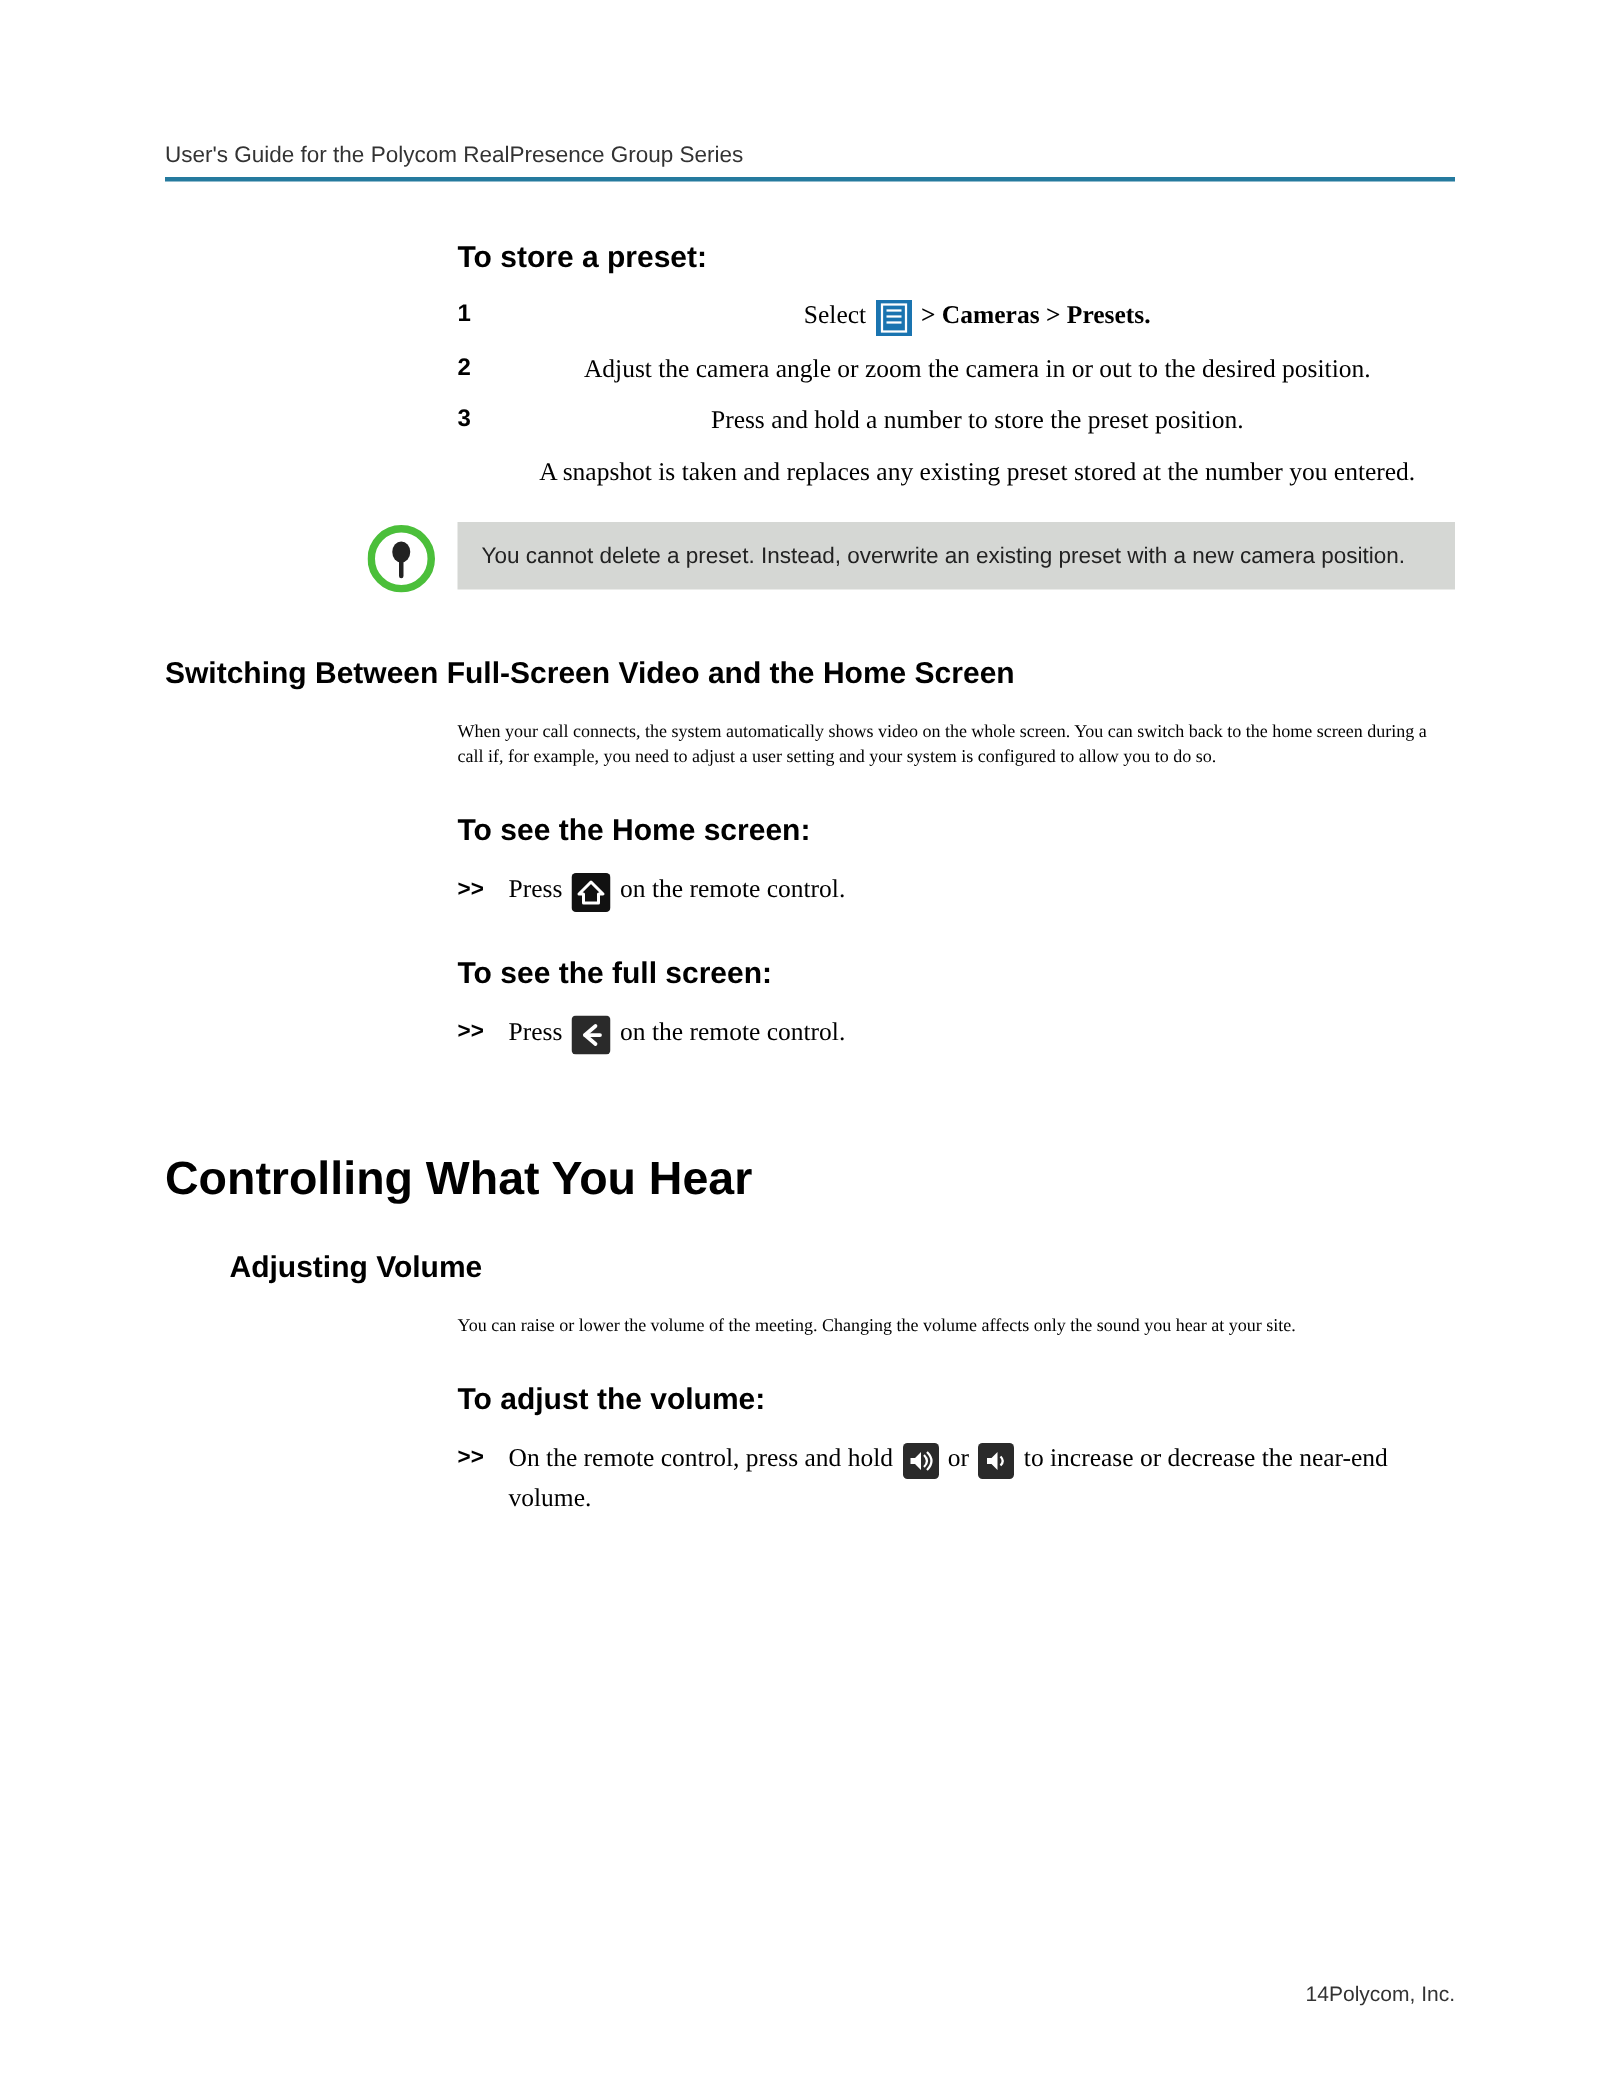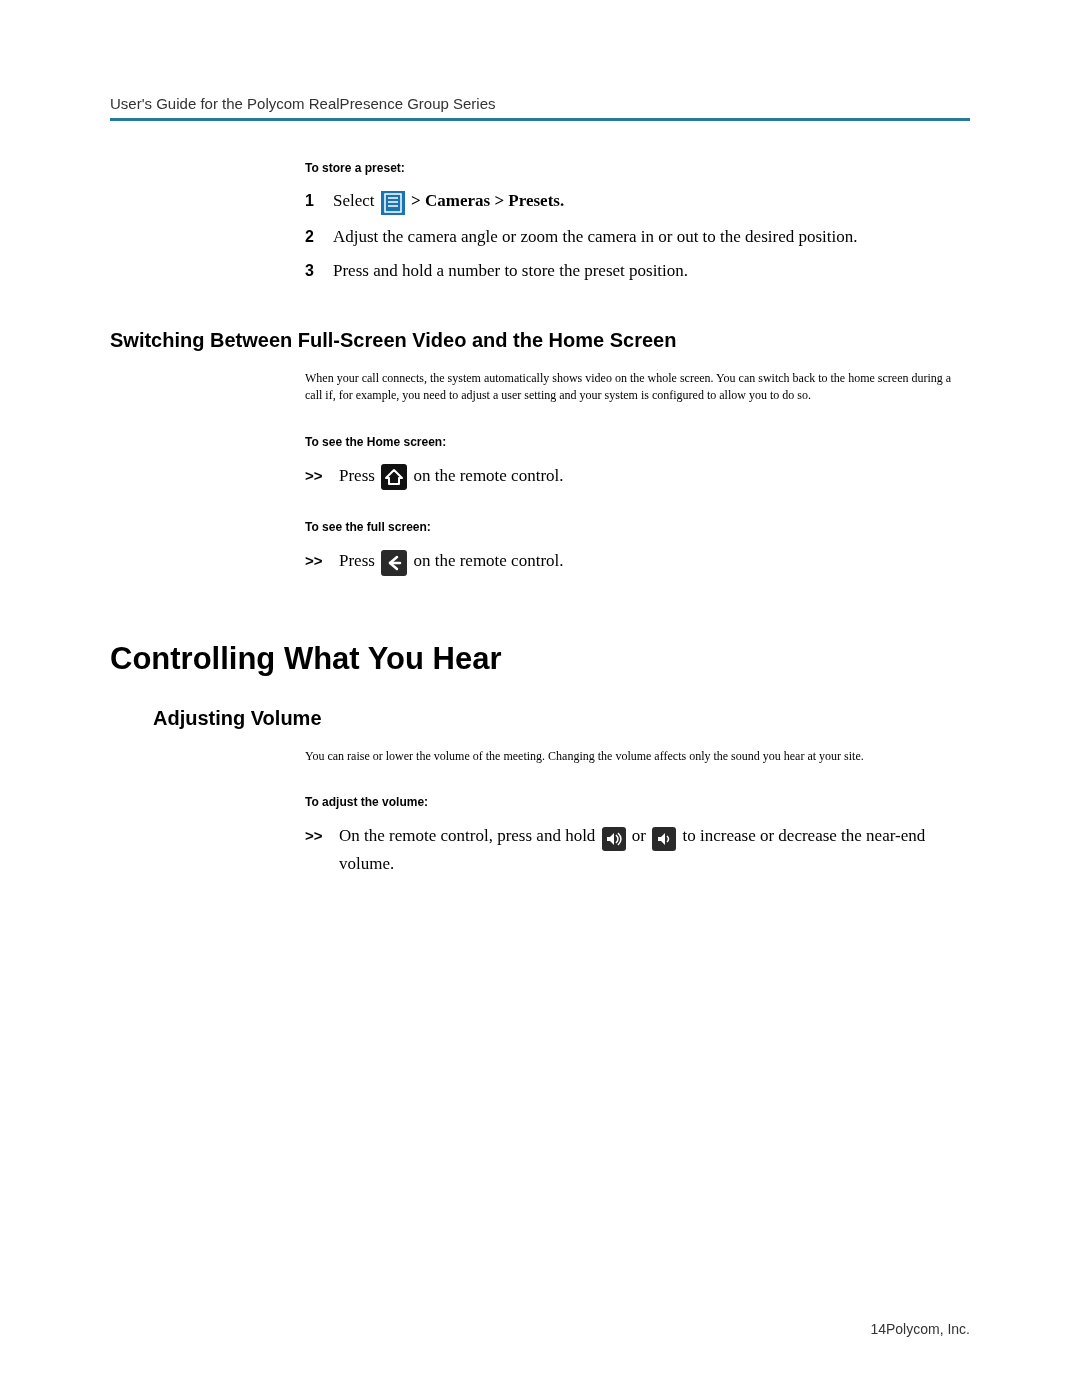--- a/index.html
+++ b/index.html
@@ -23,39 +23,40 @@
     padding-bottom: 6px;
     border-bottom: 3px solid #257a9e;
     margin-bottom: 40px;
   }
   .content {
     margin-left: 195px;
   }
   .label {
     font-family: Arial, Helvetica, sans-serif;
     font-weight: bold;
-    font-size: 12px;
+    font-size: 20px;
     margin-bottom: 14px;
     margin-top: 30px;
   }
   .step-row {
     display: flex;
     margin-bottom: 10px;
     line-height: 1.45;
     font-size: 17px;
   }
   .step-num {
     font-family: Arial, Helvetica, sans-serif;
     font-weight: bold;
     font-size: 16px;
     width: 28px;
     flex-shrink: 0;
   }
   .step-text {
     flex: 1;
+    text-align: center;
   }
   .bold-serif {
     font-weight: bold;
   }
   .note-block {
     position: relative;
     margin-top: 20px;
     margin-left: -60px;
   }
   .note-icon {
@@ -157,21 +158,35 @@
     <div class="step-row">
       <div class="step-num">2</div>
       <div class="step-text">Adjust the camera angle or zoom the camera in or out to the desired position.</div>
     </div>
 
     <div class="step-row">
       <div class="step-num">3</div>
       <div class="step-text">Press and hold a number to store the preset position.</div>
     </div>
 
-
+    <div class="step-row">
+      <div class="step-num"></div>
+      <div class="step-text">A snapshot is taken and replaces any existing preset stored at the number you entered.</div>
+    </div>
+
+    <div class="note-block">
+      <div class="note-icon">
+        <svg width="45" height="45" viewBox="0 0 45 45">
+          <circle cx="22.5" cy="22.5" r="20" fill="none" stroke="#4bbf3a" stroke-width="5"></circle>
+          <ellipse cx="22.5" cy="18" rx="6" ry="7" fill="#222"></ellipse>
+          <path d="M22.5 22 L22.5 34" stroke="#222" stroke-width="3" stroke-linecap="round"></path>
+        </svg>
+      </div>
+      <div class="note-box">You cannot delete a preset. Instead, overwrite an existing preset with a new camera position.</div>
+    </div>
   </div>
 
   <div class="h2">Switching Between Full-Screen Video and the Home Screen</div>
 
   <div class="content">
     <div class="para">When your call connects, the system automatically shows video on the whole screen. You can switch back to the home screen during a call if, for example, you need to adjust a user setting and your system is configured to allow you to do so.</div>
 
     <div class="label">To see the Home screen:</div>
     <div class="bullet-row">
       <div class="bullet-mark">&gt;&gt;</div>

